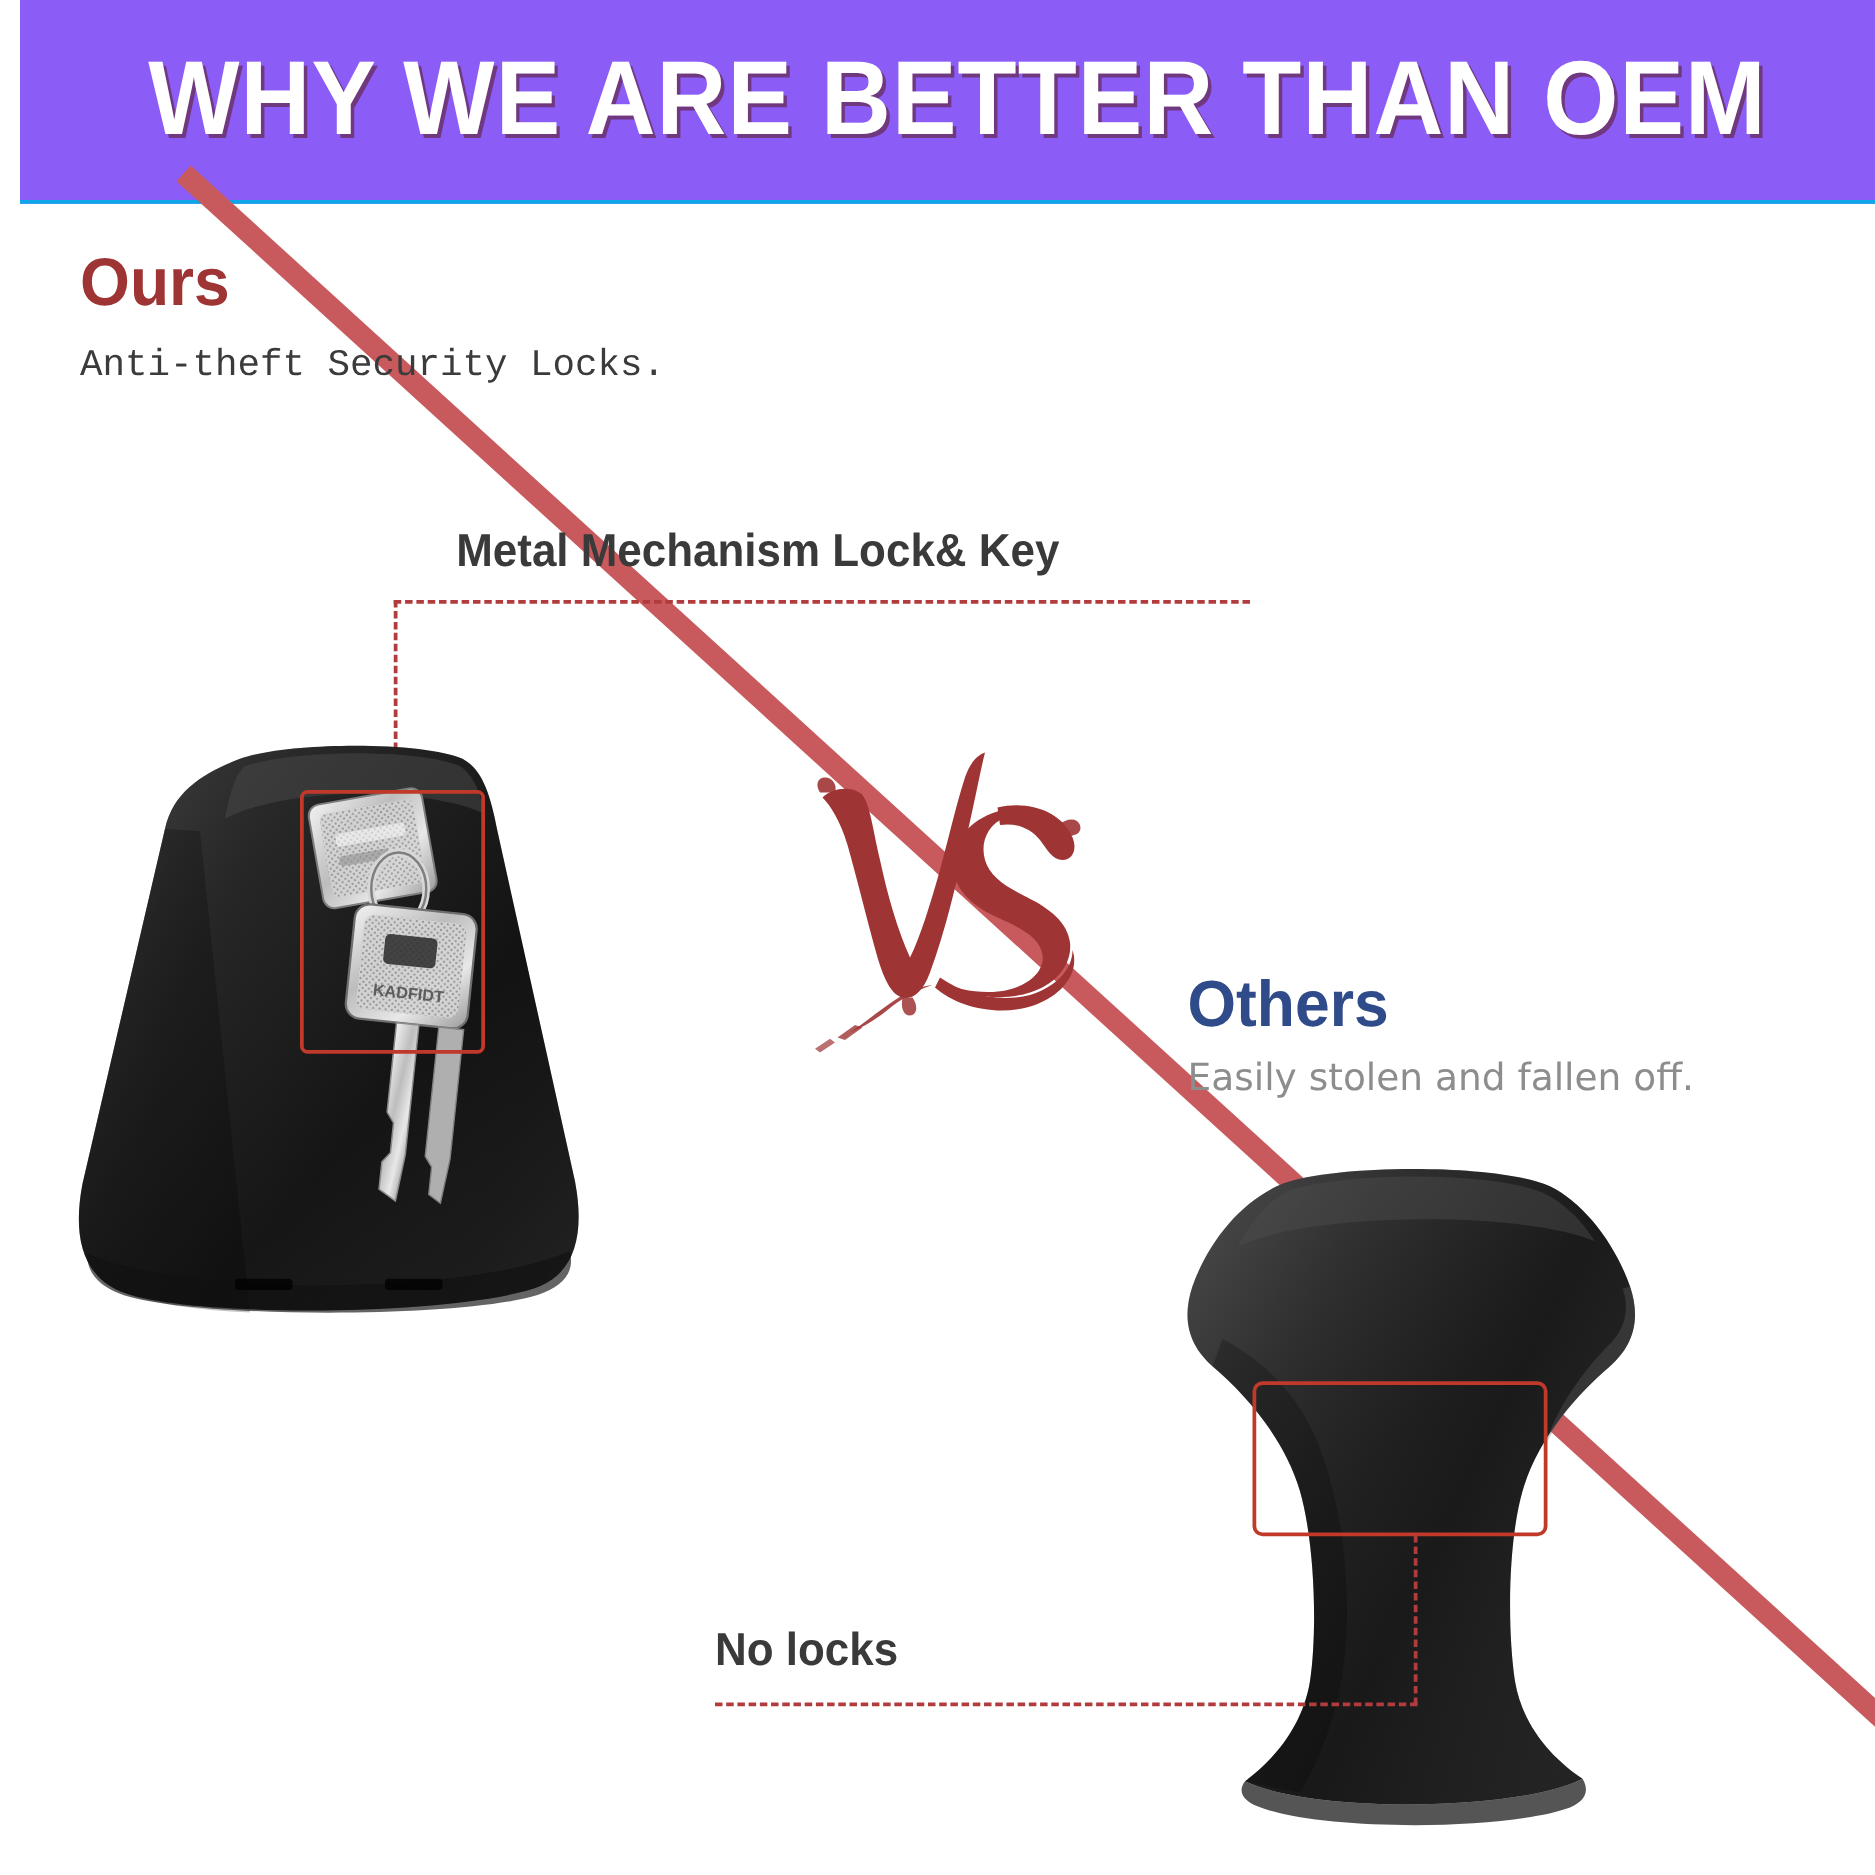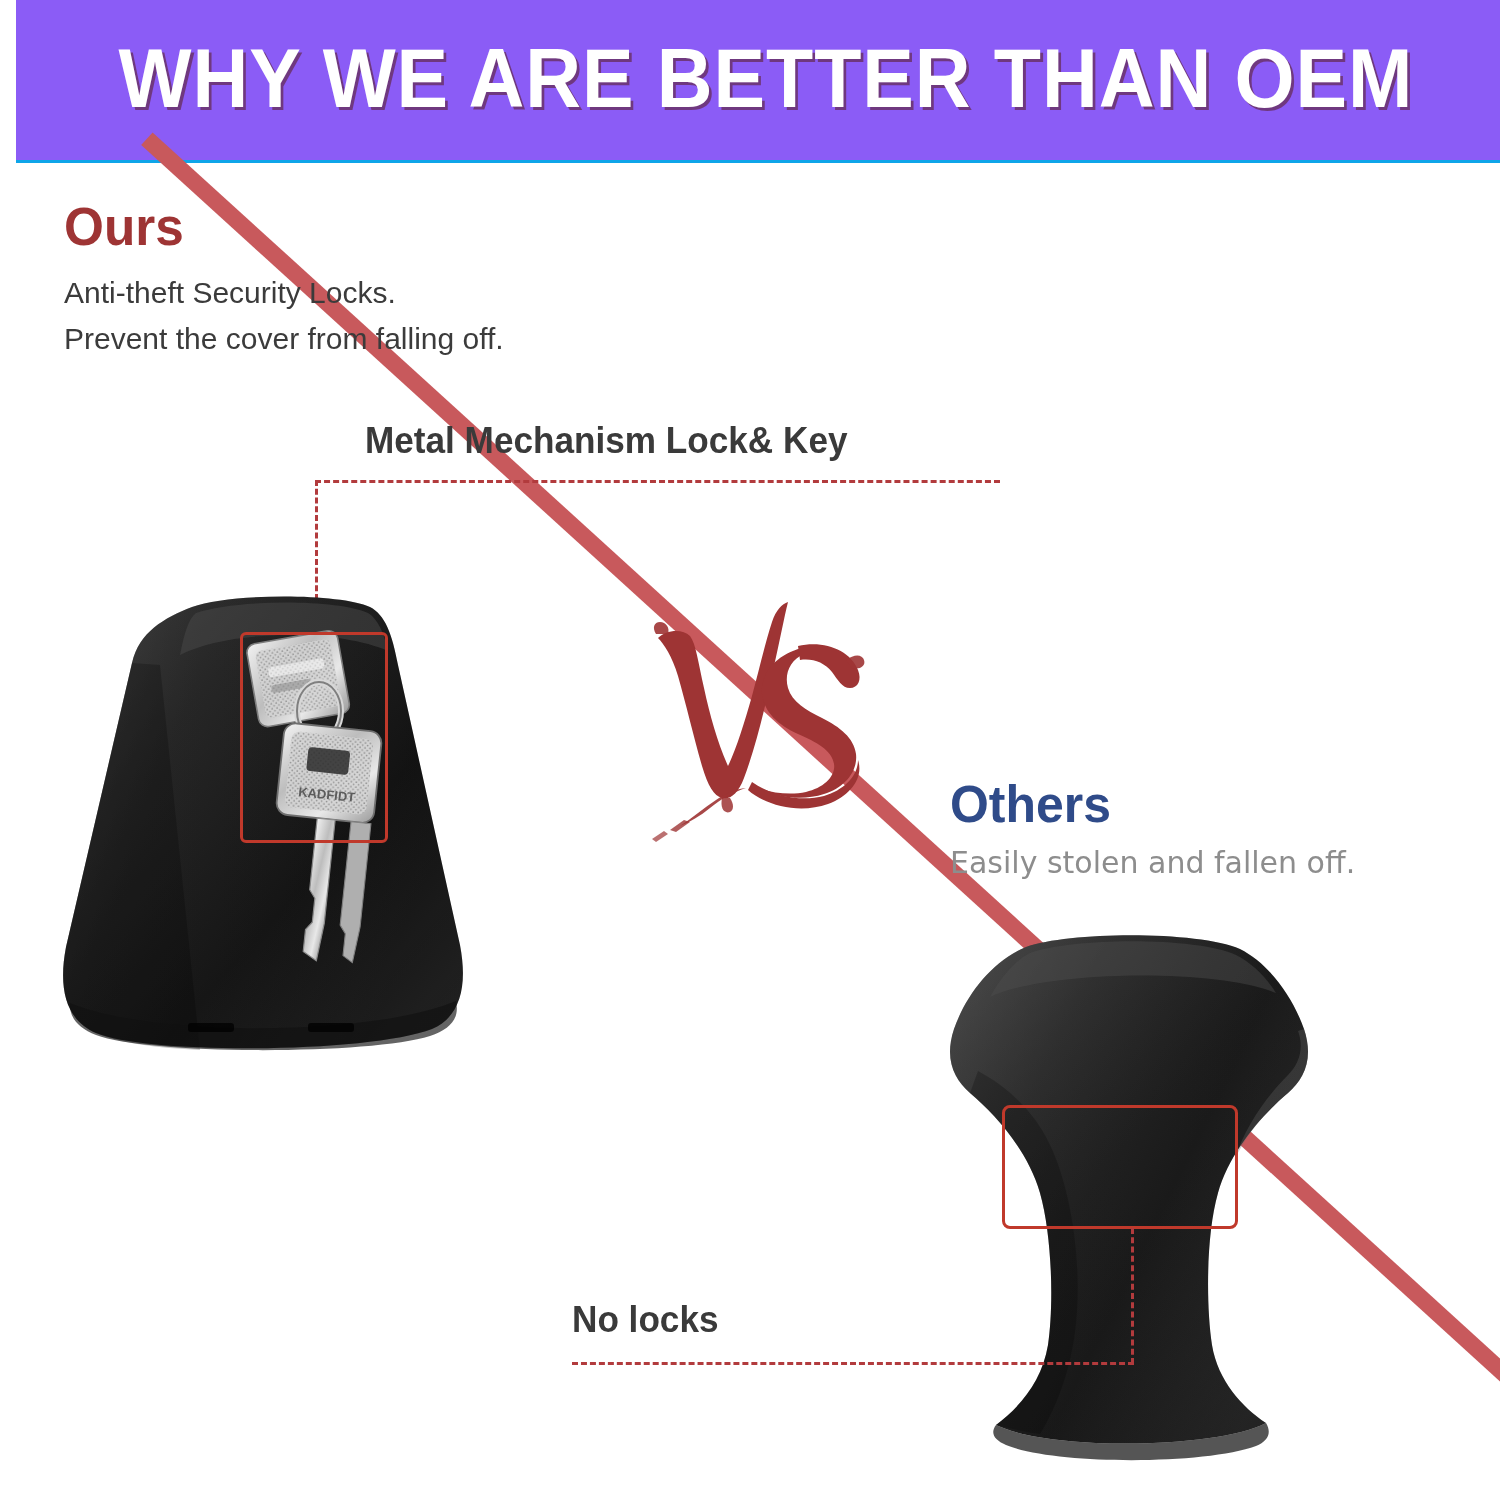--- a/index.html
+++ b/index.html
@@ -68,21 +68,21 @@
     font-family: "Liberation Sans", sans-serif;
     font-weight: bold;
     font-size: 54px;
     line-height: 60px;
     color: #9e3434;
     margin: 0 0 14px 0;
     transform: scaleX(0.95);
     transform-origin: left center;
   }
   .ours-line {
-    font-family: Liberation Sans, sans-serif;
+    font-family: Liberation Mono, monospace;
     font-size: 30px;
     line-height: 46px;
     color: #3b3b3b;
     font-weight: 400;
     white-space: nowrap;
   }
 
   
   .others-block {
     position: absolute;
@@ -225,21 +225,20 @@
 
   <div class="header-banner">
     <div class="header-title">WHY WE ARE BETTER THAN OEM</div>
   </div>
 
   <div class="diagonal-divider"></div>
 
   <div class="ours-block">
     <div class="ours-heading">Ours</div>
     <div class="ours-line">Anti-theft Security Locks.</div>
-    <div class="ours-line">Prevent the cover from falling off.</div>
   </div>
 
   <div class="others-block">
     <div class="others-heading">Others</div>
     <div class="others-line">Easily stolen and fallen off.</div>
   </div>
 
   <div class="callout-metal">Metal Mechanism Lock&amp; Key</div>
   <div class="lead-h-metal"></div>
   <div class="lead-v-metal"></div>

